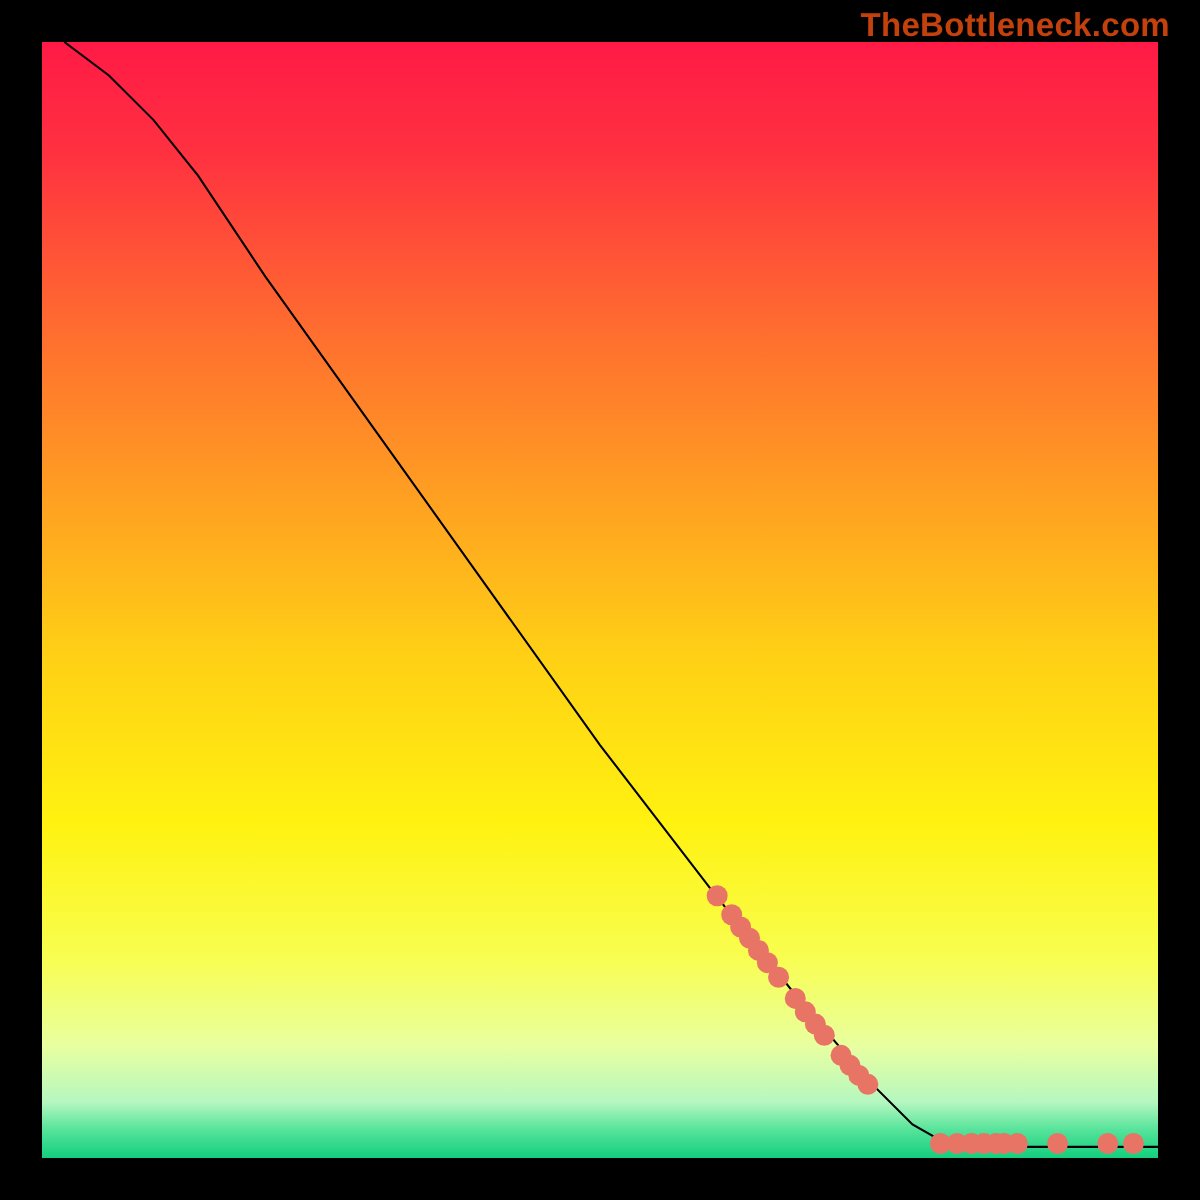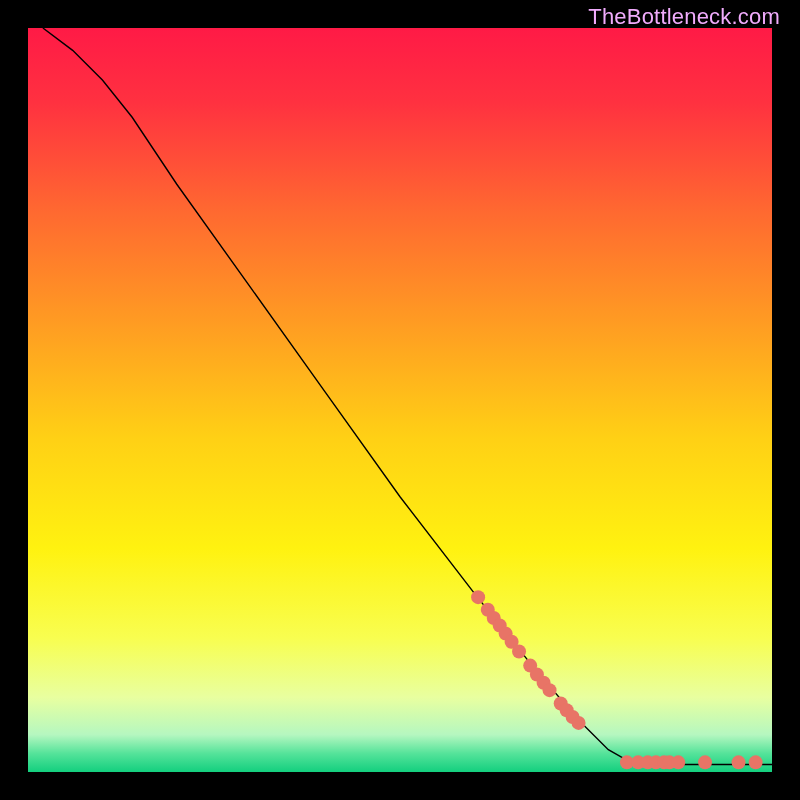--- a/index.html
+++ b/index.html
@@ -13,23 +13,23 @@
   }
   .page {
     width: 800px;
     height: 800px;
     position: relative;
   }
   .watermark {
     position: absolute;
     top: 4px;
     right: 20px;
-    color: #f0abfc;
+    color: #c2410c;
     font-size: 22px;
-    font-weight: 400;
+    font-weight: 700;
     letter-spacing: 0.2px;
   }
   .plot {
     position: absolute;
     left: 28px;
     top: 28px;
     width: 744px;
     height: 744px;
   }
   svg {

